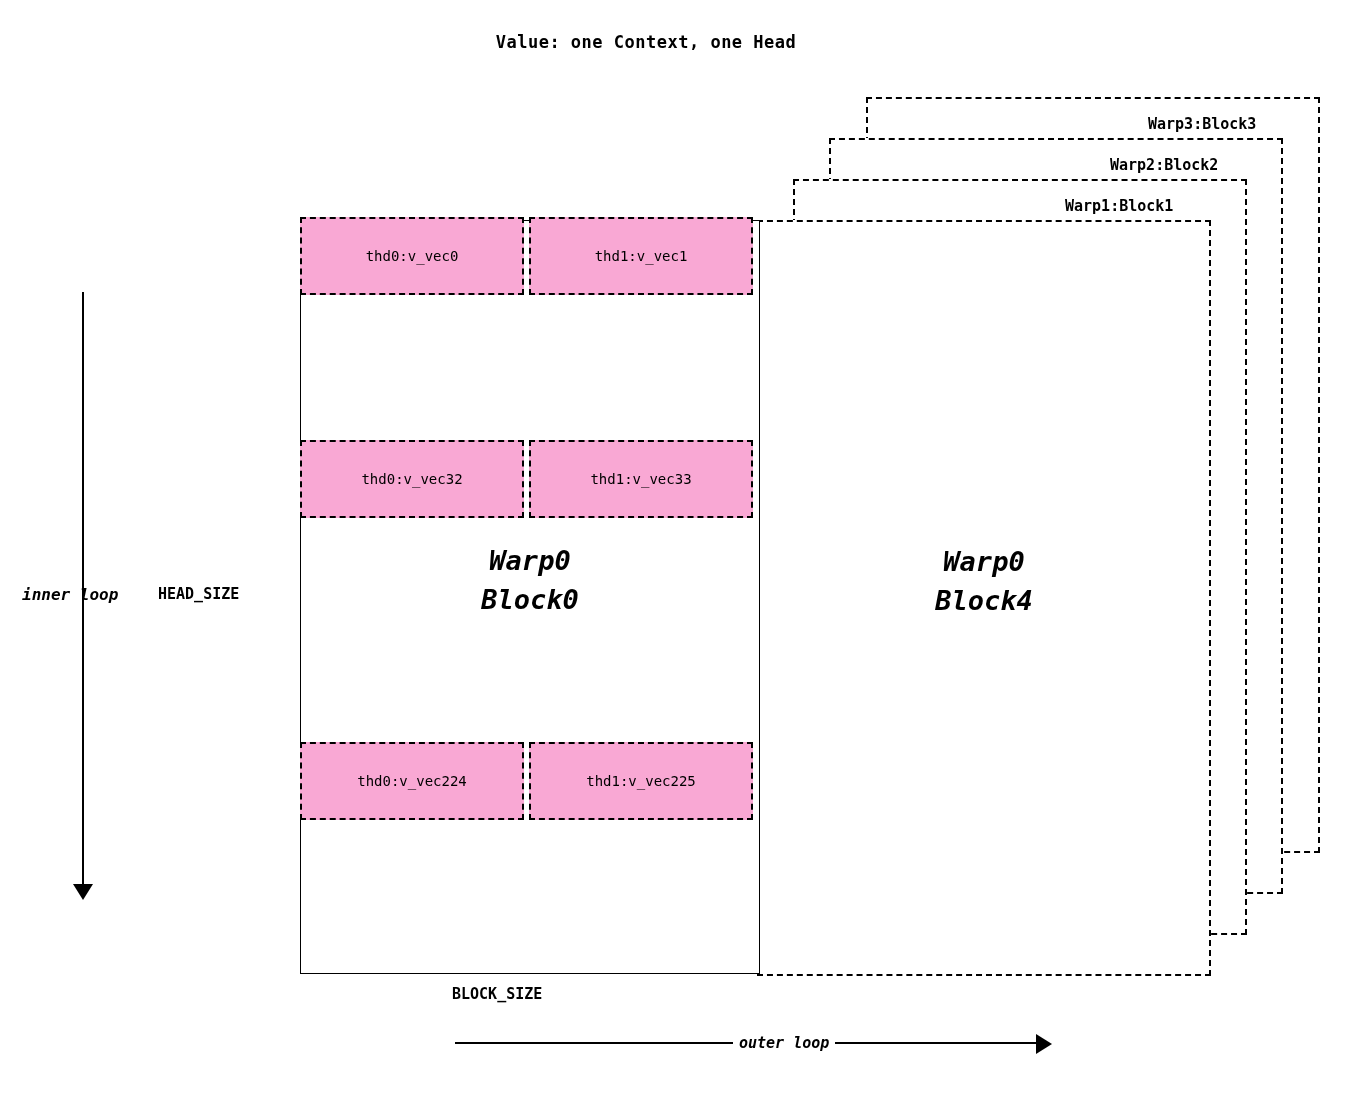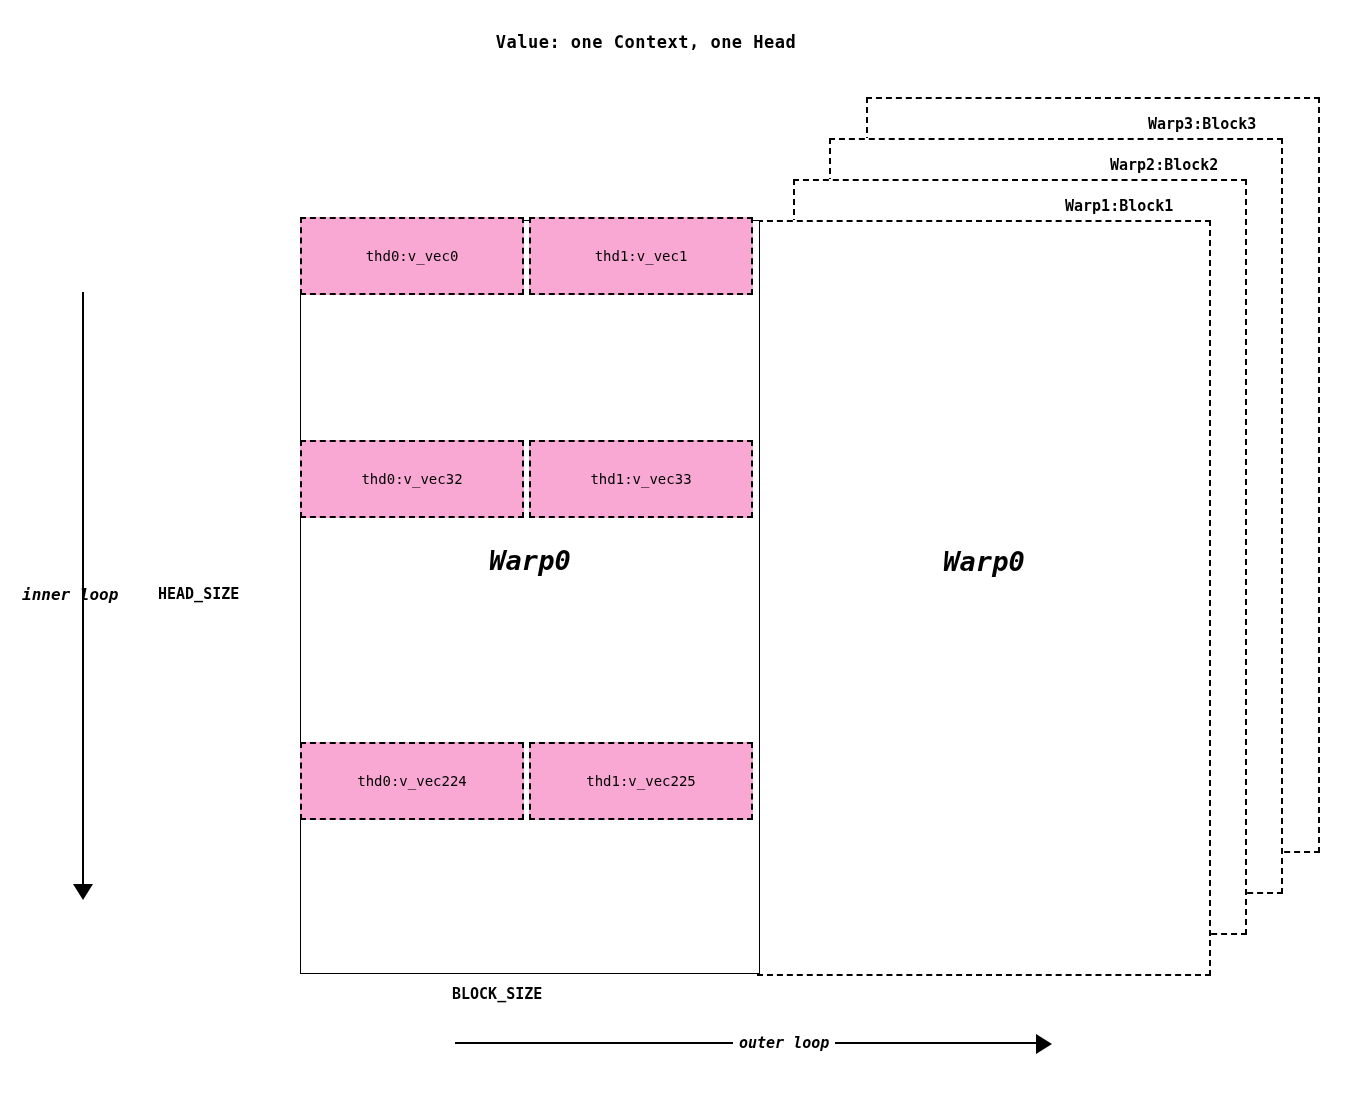--- a/index.html
+++ b/index.html
@@ -184,26 +184,28 @@
 
 <div class="back-block" style="left:829px; top:138px; width:450px; height:752px;"></div>
 <div class="back-label" style="left:1110px; top:156px;">Warp2:Block2</div>
 
 <div class="back-block" style="left:793px; top:179px; width:450px; height:752px;"></div>
 <div class="back-label" style="left:1065px; top:197px;">Warp1:Block1</div>
 
 <div class="block4">
   <div class="block4-label">
     <div>Warp0</div>
+    <div>Block4</div>
   </div>
 </div>
 
 <div class="block0">
   <div class="block0-label">
     <div>Warp0</div>
+    <div>Block0</div>
   </div>
 </div>
 
 <div class="cell" style="left:300px; top:217px;">thd0:v_vec0</div>
 <div class="cell" style="left:529px; top:217px;text-align:right;">thd1:v_vec1</div>
 
 <div class="cell" style="left:300px; top:440px;">thd0:v_vec32</div>
 <div class="cell" style="left:529px; top:440px;">thd1:v_vec33</div>
 
 <div class="cell" style="left:300px; top:742px;">thd0:v_vec224</div>

